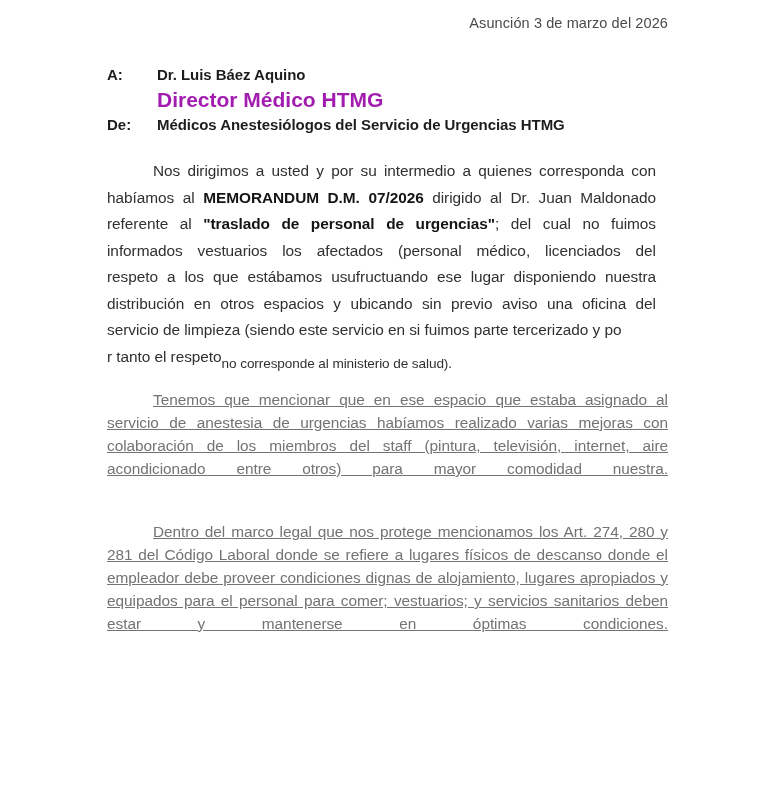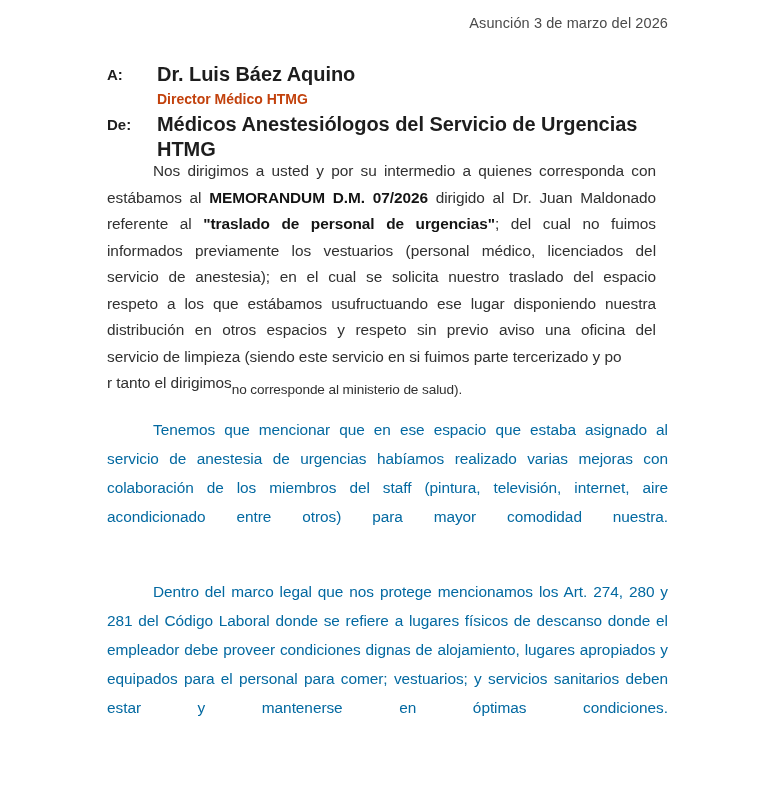--- a/index.html
+++ b/index.html
@@ -48,49 +48,50 @@
     line-height: 25px;
   }
   .rec-label {
     width: 50px;
     flex: 0 0 50px;
     font-size: 15px;
     font-weight: bold;
     color: #1d1d1d;
   }
   .rec-value {
-    font-size: 20px;
+    font-size: 15px;
     font-weight: bold;
     color: #1d1d1d;
     letter-spacing: -0.05px;
   }
   .rec-sub {
     margin-left: 50px;
-    font-size: 14px;
+    font-size: 21px;
     font-weight: bold;
-    color: #c2410c;
+    color: #a21caf;
     line-height: 25px;
   }
 
   
   .body-area {
     position: absolute;
     top: 158px;
     left: 107px;
     width: 561px;
   }
   p.para {
     margin: 0 0 17px 0;
     font-size: 15.4px;
-    line-height: 29px;
+    line-height: 23px;
     text-align: justify;
     text-justify: inter-word;
-    color: #0369a1;
+    color: #737373;
     text-indent: 46px;
     letter-spacing: -0.05px;
+    text-decoration: underline;
   }
   
   p.para::after {
     content: "";
     display: inline-block;
     width: 100%;
   }
 
   
   .shrunk-run {
@@ -139,28 +140,27 @@
     <div class="rec-row">
       <span class="rec-label">De:</span>
       <span class="rec-value">Médicos Anestesiólogos del Servicio de Urgencias HTMG</span>
     </div>
   </div>
 
   <div class="body-area">
 
     <div class="manual-lines">
       <span class="mline indent-first"><span>Nos dirigimos a usted y por su intermedio a quienes corresponda con</span></span>
-      <span class="mline"><span>estábamos al </span><b>MEMORANDUM D.M. 07/2026</b><span> dirigido al Dr. Juan Maldonado</span></span>
+      <span class="mline"><span>habíamos al </span><b>MEMORANDUM D.M. 07/2026</b><span> dirigido al Dr. Juan Maldonado</span></span>
       <span class="mline"><span>referente al </span><b>"traslado de personal de urgencias"</b><span>; del cual no fuimos</span></span>
-      <span class="mline"><span>informados previamente los vestuarios (personal médico, licenciados del</span></span>
-      <span class="mline"><span>servicio de anestesia); en el cual se solicita nuestro traslado del espacio</span></span>
+      <span class="mline"><span>informados vestuarios los afectados (personal médico, licenciados del</span></span>
       <span class="mline"><span>respeto a los que estábamos usufructuando ese lugar disponiendo nuestra</span></span>
-      <span class="mline"><span>distribución en otros espacios y respeto sin previo aviso una oficina del</span></span>
+      <span class="mline"><span>distribución en otros espacios y ubicando sin previo aviso una oficina del</span></span>
       <span class="mline no-stretch"><span>servicio de limpieza (siendo este servicio en si fuimos parte tercerizado y po</span></span>
-      <span class="mline no-stretch"><span>r tanto el dirigimos</span><span class="shrunk-run">no corresponde al ministerio de salud).</span></span>
+      <span class="mline no-stretch"><span>r tanto el respeto</span><span class="shrunk-run">no corresponde al ministerio de salud).</span></span>
     </div>
 
     <p class="para">Tenemos que mencionar que en ese espacio que estaba asignado al servicio de anestesia de urgencias habíamos realizado varias mejoras con colaboración de los miembros del staff (pintura, televisión, internet, aire acondicionado entre otros) para mayor comodidad nuestra.</p>
 
 
     <p class="para">Dentro del marco legal que nos protege mencionamos los Art. 274, 280 y 281 del Código Laboral donde se refiere a lugares físicos de descanso donde el empleador debe proveer condiciones dignas de alojamiento, lugares apropiados y equipados para el personal para comer; vestuarios; y servicios sanitarios deben estar y mantenerse en óptimas condiciones.</p>
 
   </div>
 </div>
 

